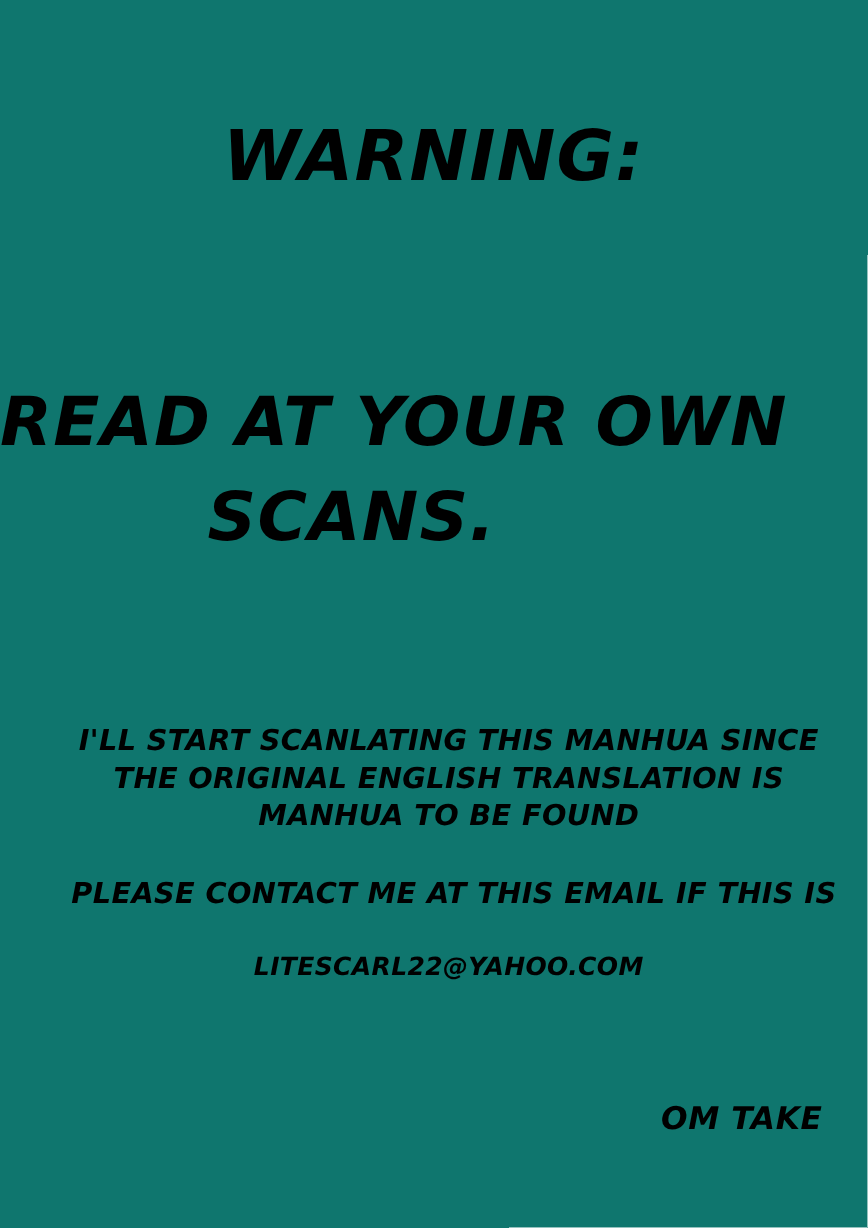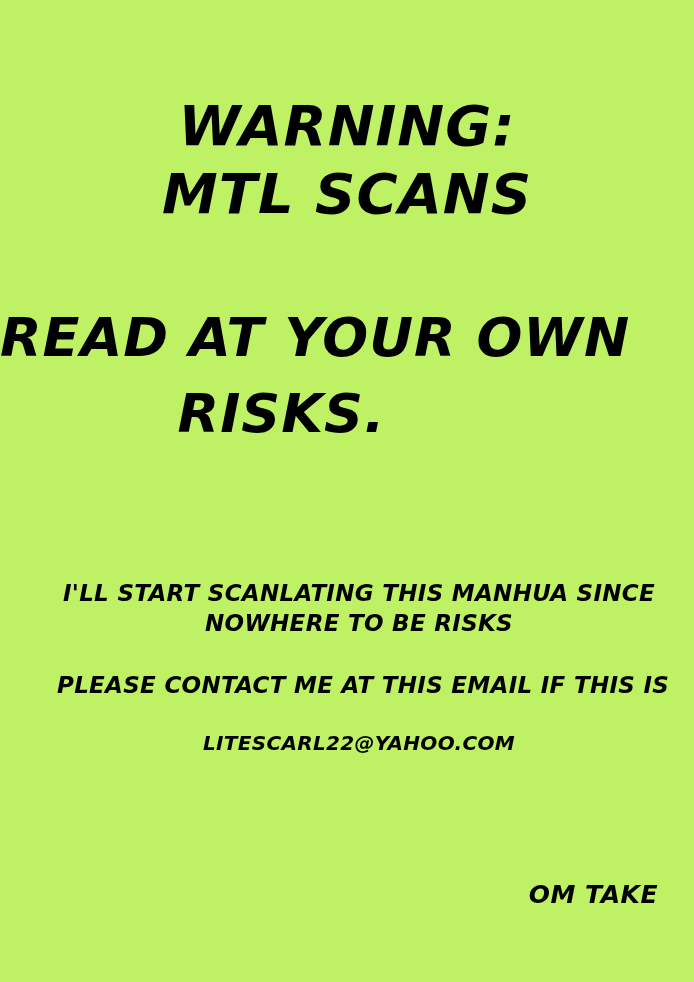--- a/index.html
+++ b/index.html
@@ -11,21 +11,21 @@
     width: 694px;
     height: 982px;
     font-family: "DejaVu Sans", sans-serif;
     color: #000000;
     overflow: hidden;
   }
   .page {
     position: relative;
     width: 694px;
     height: 982px;
-    background: #bef264;
+    background: #0f766e;
     box-sizing: border-box;
   }
 
   
   .headline {
     position: absolute;
     left: 0;
     top: 92px;
     width: 694px;
     text-align: center;
@@ -116,33 +116,33 @@
     text-align: right;
   }
 </style>
 </head>
 <body>
 
 <div class="page">
 
   <div class="headline">
     <span class="headline-line">WARNING:</span>
-    <span class="headline-line">MTL SCANS</span>
   </div>
 
   <div class="subhead">
     <span class="subhead-line">READ AT YOUR OWN</span>
-    <span class="subhead-line">RISKS.</span>
+    <span class="subhead-line">SCANS.</span>
   </div>
 
   <div class="notes">
 
     <div class="note-para">
       <span class="note-line">I'LL START SCANLATING THIS MANHUA SINCE</span>
-      <span class="note-line">NOWHERE TO BE RISKS</span>
+      <span class="note-line">THE ORIGINAL ENGLISH TRANSLATION IS</span>
+      <span class="note-line">MANHUA TO BE FOUND</span>
     </div>
 
     <div class="note-para">
       <span class="note-line">PLEASE CONTACT ME AT THIS EMAIL IF THIS IS</span>
     </div>
 
     <div class="email">LITESCARL22@YAHOO.COM</div>
 
   </div>
 

